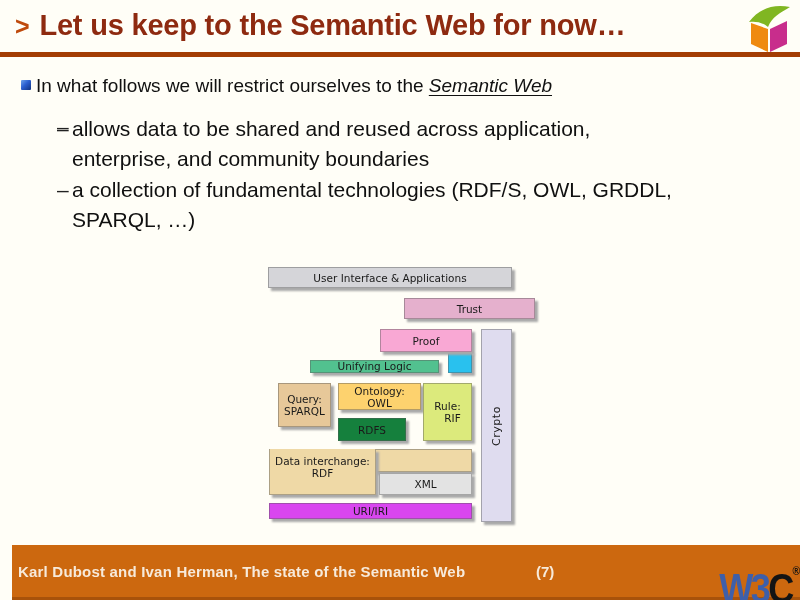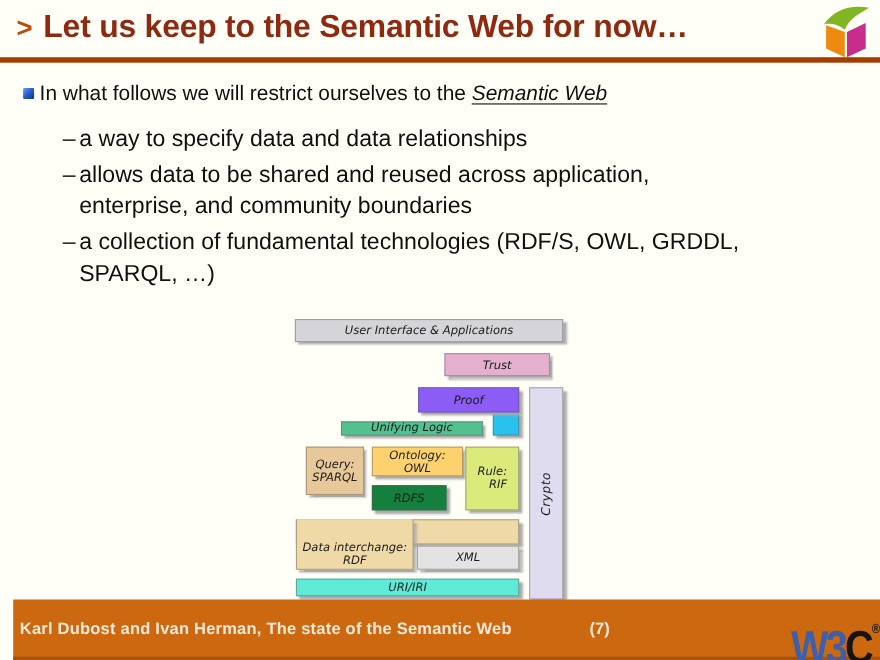--- a/index.html
+++ b/index.html
@@ -40,45 +40,45 @@
 
   .sub-bullets { position:absolute; left:57px; top:112px; width:710px; }
   .sub-item {
     position:relative; padding-left:15px; margin-bottom:2px;
     font-size:21px; line-height:29.5px; color:#101010;
     white-space:pre-line;
   }
   .sub-item .dash { position:absolute; left:0; top:0; color:#222; }
 
   
-  .diagram { position:absolute; left:267px; top:287px; width:252px; height:264px;font-style:italic; }
+  .diagram { position:absolute; left:267px; top:264px; width:252px; height:264px; }
   .dbox {
     position:absolute;
     display:flex; align-items:center; justify-content:center; text-align:center;
     font-family:"DejaVu Sans", sans-serif;
     font-size:10.5px; color:#1a1a1a; line-height:12px;
     border:1px solid rgba(90,90,90,0.45);
     box-shadow:3px 3px 2px #a9a9a9;
     white-space:pre-line;
   }
   .d-uia      { left:1px;   top:3px;   width:244px; height:21px; background:#d5d5d9; }
-  .d-trust    { left:137px; top:34px;  width:96px; height:21px; background:#e5b0cd; }
-  .d-proof    { left:113px; top:65px;  width:92px;  height:23px; background:#8b5cf6; }
+  .d-trust    { left:137px; top:34px;  width:131px; height:21px; background:#e5b0cd; }
+  .d-proof    { left:113px; top:65px;  width:92px;  height:23px; background:#f9a8d4; }
   .d-proofleg { left:181px; top:87px;  width:24px;  height:22px; background:#29c1ee;
                 border-top:none; box-shadow:3px 3px 2px #a9a9a9; }
   .d-unify    { left:43px;  top:96px;  width:129px; height:13px; background:#52c18f; line-height:11px; }
   .d-query    { left:11px;  top:119px; width:53px;  height:44px; background:#e7c899; }
   .d-onto     { left:71px;  top:119px; width:83px;  height:27px; background:#fdd26e; }
   .d-rdfs     { left:71px;  top:154px; width:68px;  height:23px; background:#15803d; }
   .d-rule     { left:156px; top:119px; width:49px;  height:58px; background:#dcea7c;text-align:right; }
   .d-dataw    { left:2px;   top:185px; width:203px; height:23px; background:#efd9a6; }
   .d-datal    { left:2px;   top:185px; width:107px; height:46px; background:#efd9a6;
-                border-top:none; align-items:flex-start; padding-top:20px; }
+                border-top:none; align-items:flex-start; padding-top:6px; }
   .d-xml      { left:112px; top:209px; width:93px;  height:22px; background:#e3e3e3; }
-  .d-uri      { left:2px;   top:239px; width:203px; height:16px; background:#5eead4; }
+  .d-uri      { left:2px;   top:239px; width:203px; height:16px; background:#d946ef; }
   .d-crypto   { left:214px; top:65px;  width:31px;  height:193px; background:#dfdcef; }
   .d-crypto span { transform:rotate(-90deg); display:block; font-size:11px; letter-spacing:0.5px; }
 
   
   .footer {
     position:absolute; left:12px; top:545px; width:800px; height:55px;
     background:#cc680f; border-bottom:3px solid #a8520a;
   }
   .footer-credit {
     position:absolute; left:6px; top:18px;
@@ -109,21 +109,21 @@
   <path d="M2,17 C12,3 27,-1 43,2 C33,8 25,12 21,22 C15,17 8,16 2,17 Z" fill="#80b622"></path>
 </svg>
 
 <div class="title-rule"></div>
 
 <div class="main-bullet">
   <span class="bullet-square"></span><span>In what follows we will restrict ourselves to the </span><span class="emph">Semantic Web</span>
 </div>
 
 <div class="sub-bullets">
-  <div class="sub-item"><span class="dash">–</span><span>a way to specify data and data relationships</span></div>
+  <div class="sub-item"><span class="dash">–</span></div>
   <div class="sub-item"><span class="dash">–</span><span>allows data to be shared and reused across application,
 enterprise, and community boundaries</span></div>
   <div class="sub-item"><span class="dash">–</span><span>a collection of fundamental technologies (RDF/S, OWL, GRDDL,
 SPARQL, …)</span></div>
 </div>
 
 <div class="diagram">
   <div class="dbox d-uia">User Interface &amp; Applications</div>
   <div class="dbox d-trust">Trust</div>
   <div class="dbox d-proofleg"></div>

